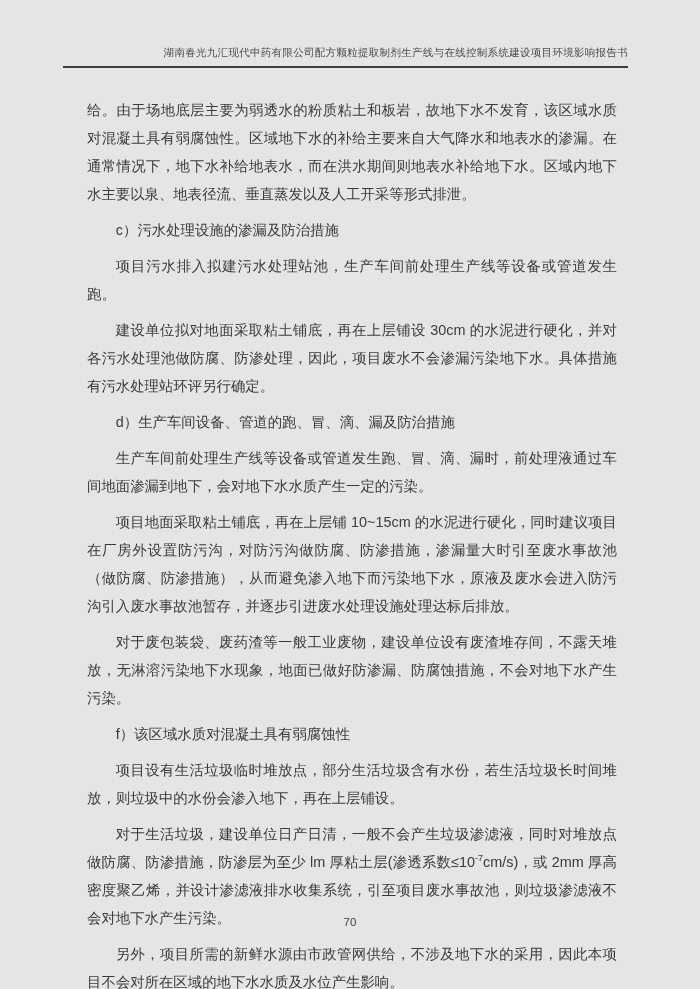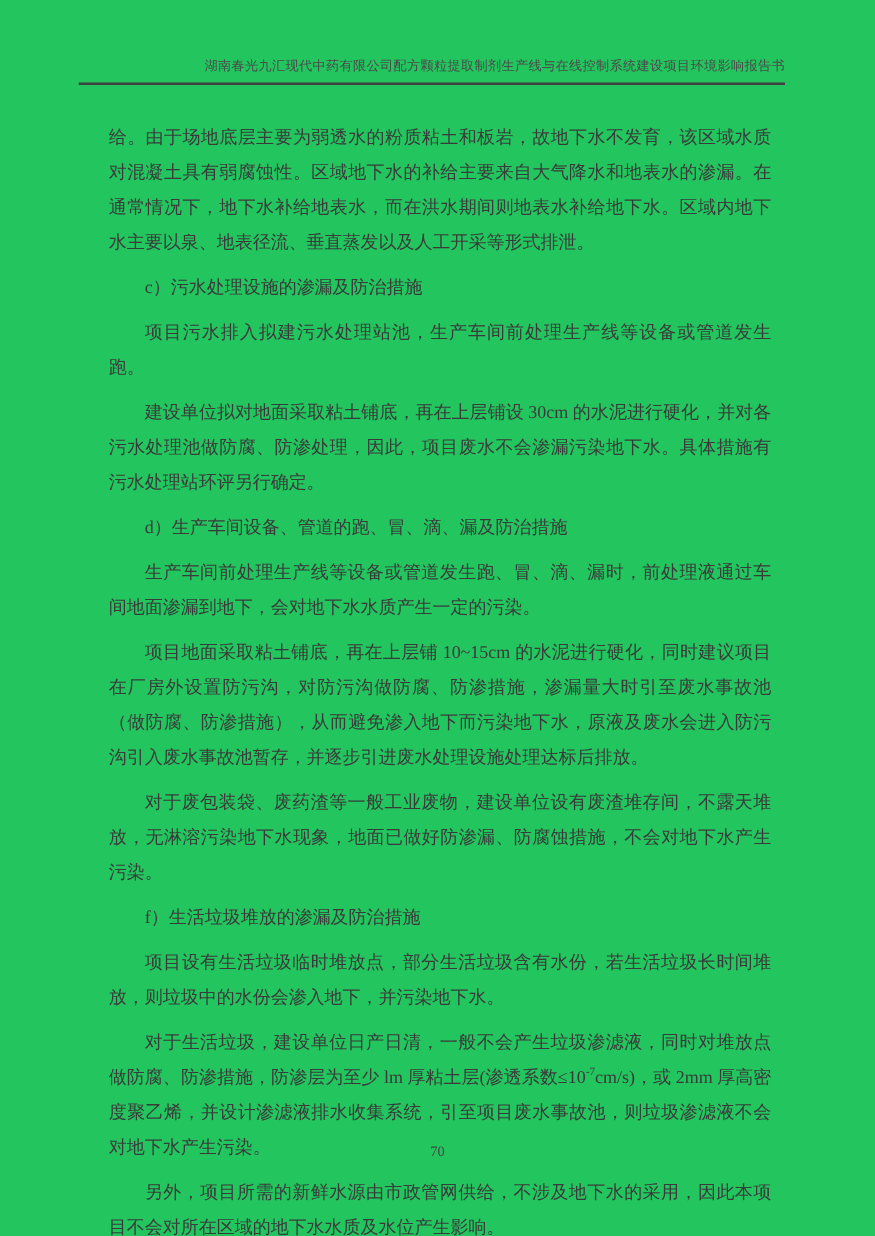--- a/index.html
+++ b/index.html
@@ -4,23 +4,23 @@
 <style>
   html, body {
     margin: 0;
     padding: 0;
     background: #ffffff;
   }
   .page {
     position: relative;
     width: 700px;
     height: 989px;
-    background: #22c55e;
+    background: #e5e5e5;
     overflow: hidden;
-    font-family: Liberation Serif, serif;
+    font-family: Liberation Sans, sans-serif;
   }
   .header-title {
     position: absolute;
     top: 46px;
     left: 63px;
     width: 565px;
     text-align: right;
     font-size: 10.5px;
     letter-spacing: 0.3px;
     color: #4a4a4a;
@@ -78,22 +78,22 @@
 
   <div class="content">
     <p class="noindent">给。由于场地底层主要为弱透水的粉质粘土和板岩，故地下水不发育，该区域水质对混凝土具有弱腐蚀性。区域地下水的补给主要来自大气降水和地表水的渗漏。在通常情况下，地下水补给地表水，而在洪水期间则地表水补给地下水。区域内地下水主要以泉、地表径流、垂直蒸发以及人工开采等形式排泄。</p>
     <p>c）污水处理设施的渗漏及防治措施</p>
     <p>项目污水排入拟建污水处理站池，生产车间前处理生产线等设备或管道发生跑。</p>
     <p>建设单位拟对地面采取粘土铺底，再在上层铺设 30cm 的水泥进行硬化，并对各污水处理池做防腐、防渗处理，因此，项目废水不会渗漏污染地下水。具体措施有污水处理站环评另行确定。</p>
     <p>d）生产车间设备、管道的跑、冒、滴、漏及防治措施</p>
     <p>生产车间前处理生产线等设备或管道发生跑、冒、滴、漏时，前处理液通过车间地面渗漏到地下，会对地下水水质产生一定的污染。</p>
     <p>项目地面采取粘土铺底，再在上层铺 10~15cm 的水泥进行硬化，同时建议项目在厂房外设置防污沟，对防污沟做防腐、防渗措施，渗漏量大时引至废水事故池（做防腐、防渗措施），从而避免渗入地下而污染地下水，原液及废水会进入防污沟引入废水事故池暂存，并逐步引进废水处理设施处理达标后排放。</p>
     <p>对于废包装袋、废药渣等一般工业废物，建设单位设有废渣堆存间，不露天堆放，无淋溶污染地下水现象，地面已做好防渗漏、防腐蚀措施，不会对地下水产生污染。</p>
-    <p>f）生活垃圾堆放的渗漏及防治措施</p>
-    <p>项目设有生活垃圾临时堆放点，部分生活垃圾含有水份，若生活垃圾长时间堆放，则垃圾中的水份会渗入地下，并污染地下水。</p>
+    <p>f）该区域水质对混凝土具有弱腐蚀性</p>
+    <p>项目设有生活垃圾临时堆放点，部分生活垃圾含有水份，若生活垃圾长时间堆放，则垃圾中的水份会渗入地下，再在上层铺设。</p>
     <p><span>对于生活垃圾，建设单位日产日清，一般不会产生垃圾渗滤液，同时对堆放点做防腐、防渗措施，防渗层为至少 lm 厚粘土层(渗透系数≤10</span><sup>-7</sup><span>cm/s)，或 2mm 厚高密度聚乙烯，并设计渗滤液排水收集系统，引至项目废水事故池，则垃圾渗滤液不会对地下水产生污染。</span></p>
     <p>另外，项目所需的新鲜水源由市政管网供给，不涉及地下水的采用，因此本项目不会对所在区域的地下水水质及水位产生影响。</p>
     <p>对于上述各种措施，地面已做好防渗漏，防止因防腐、防渗措施损坏时渗漏而</p>
   </div>
 
   <div class="footer">
     <span>70</span>
   </div>
 
 </div>

